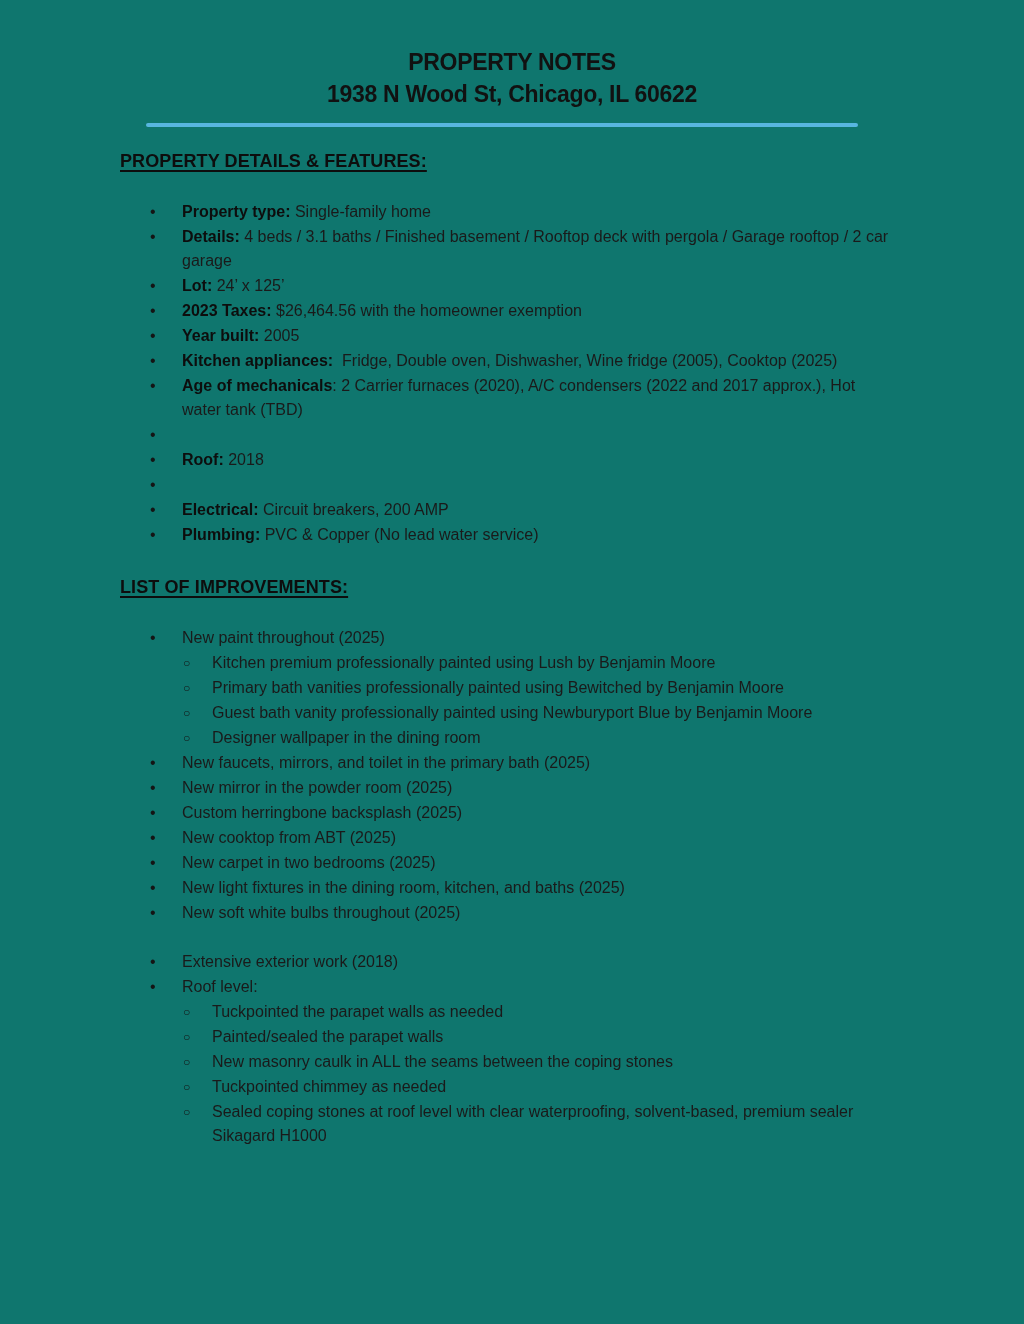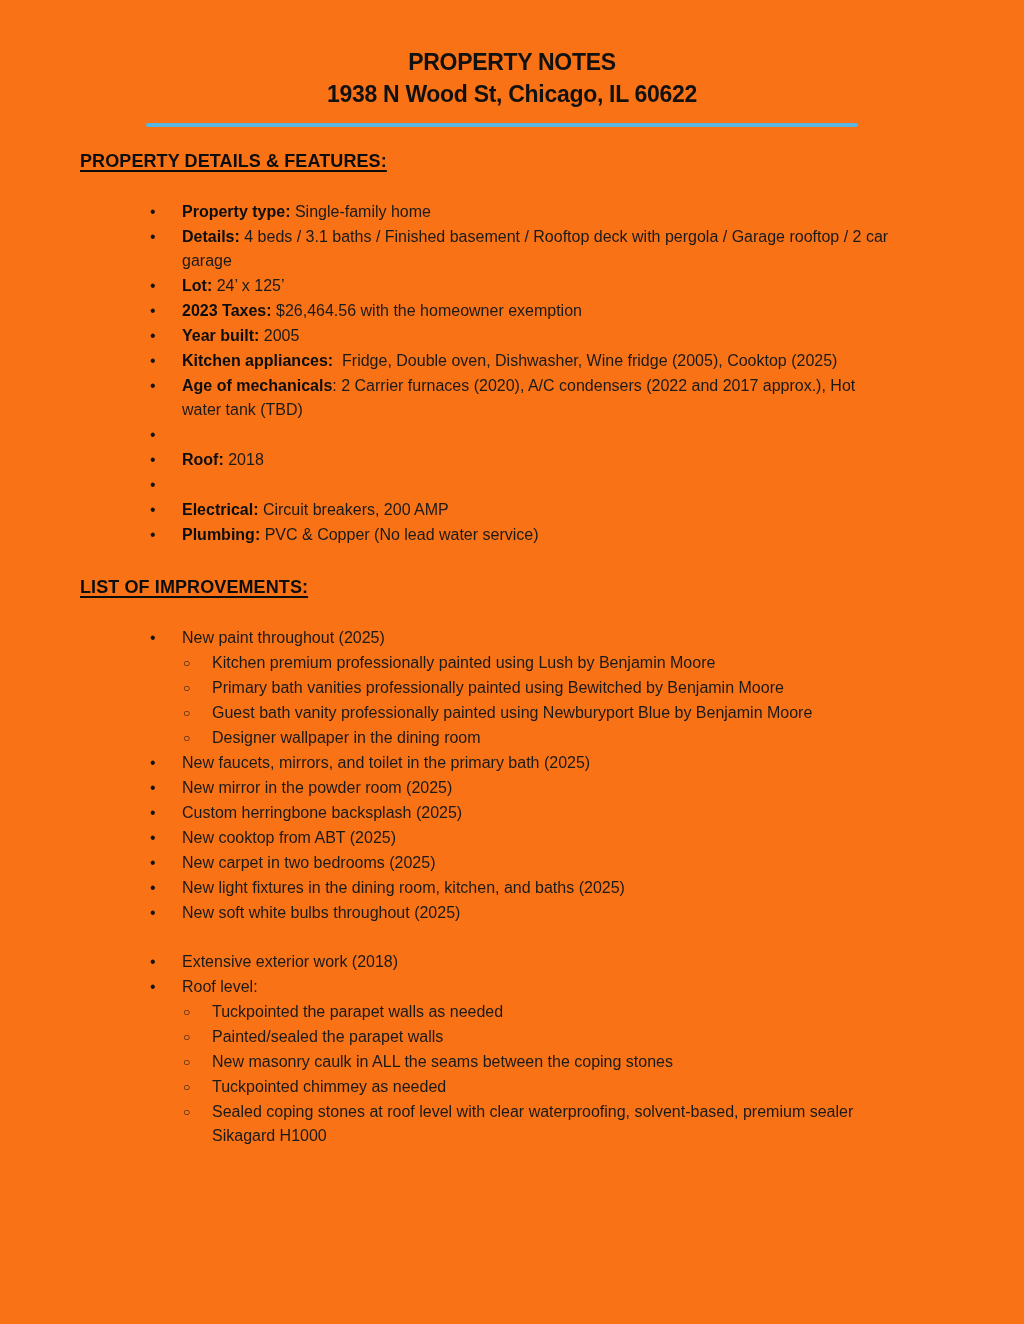--- a/index.html
+++ b/index.html
@@ -11,42 +11,42 @@
     width: 1024px;
     height: 1324px;
     font-family: "Liberation Sans", "DejaVu Sans", sans-serif;
     color: #1a1a1a;
     overflow: hidden;
   }
   .page {
     position: relative;
     width: 1024px;
     height: 1324px;
-    background: #f97316;
+    background: #0f766e;
   }
   .doc-header {
     padding-top: 46px;
     text-align: center;
   }
   .doc-title, .doc-subtitle {
     font-weight: bold;
     color: #111111;
     font-size: 23px;
     line-height: 32px;
     letter-spacing: -0.3px;
   }
   .divider {
     margin: 13px 0 0 146px;
     width: 712px;
     height: 4px;
     border-radius: 2px;
     background: #58b6e0;
   }
   .section-heading {
-    margin: 22px 0 27px 80px;
+    margin: 22px 0 27px 120px;
     font-size: 18px;
     line-height: 24px;
     font-weight: bold;
     color: #0d0d0d;
     letter-spacing: 0.1px;
   }
   .section-heading span {
     text-decoration: underline;
     text-decoration-thickness: 2px;
     text-underline-offset: 3px;

